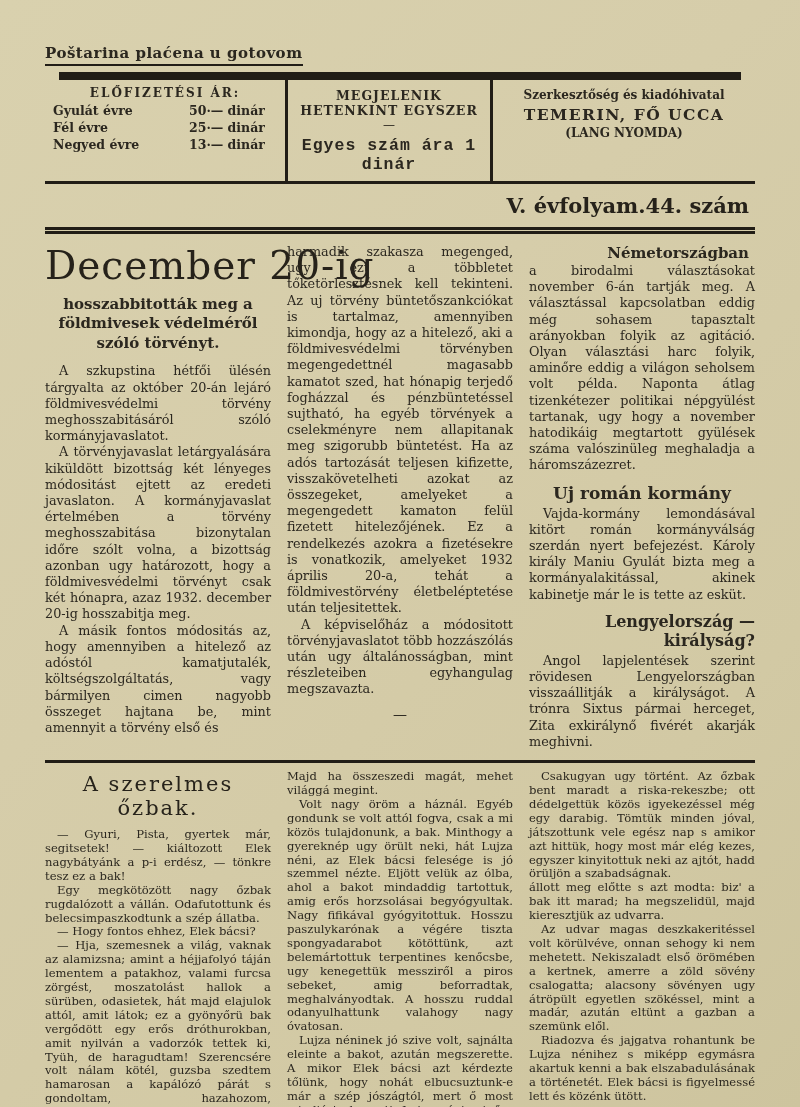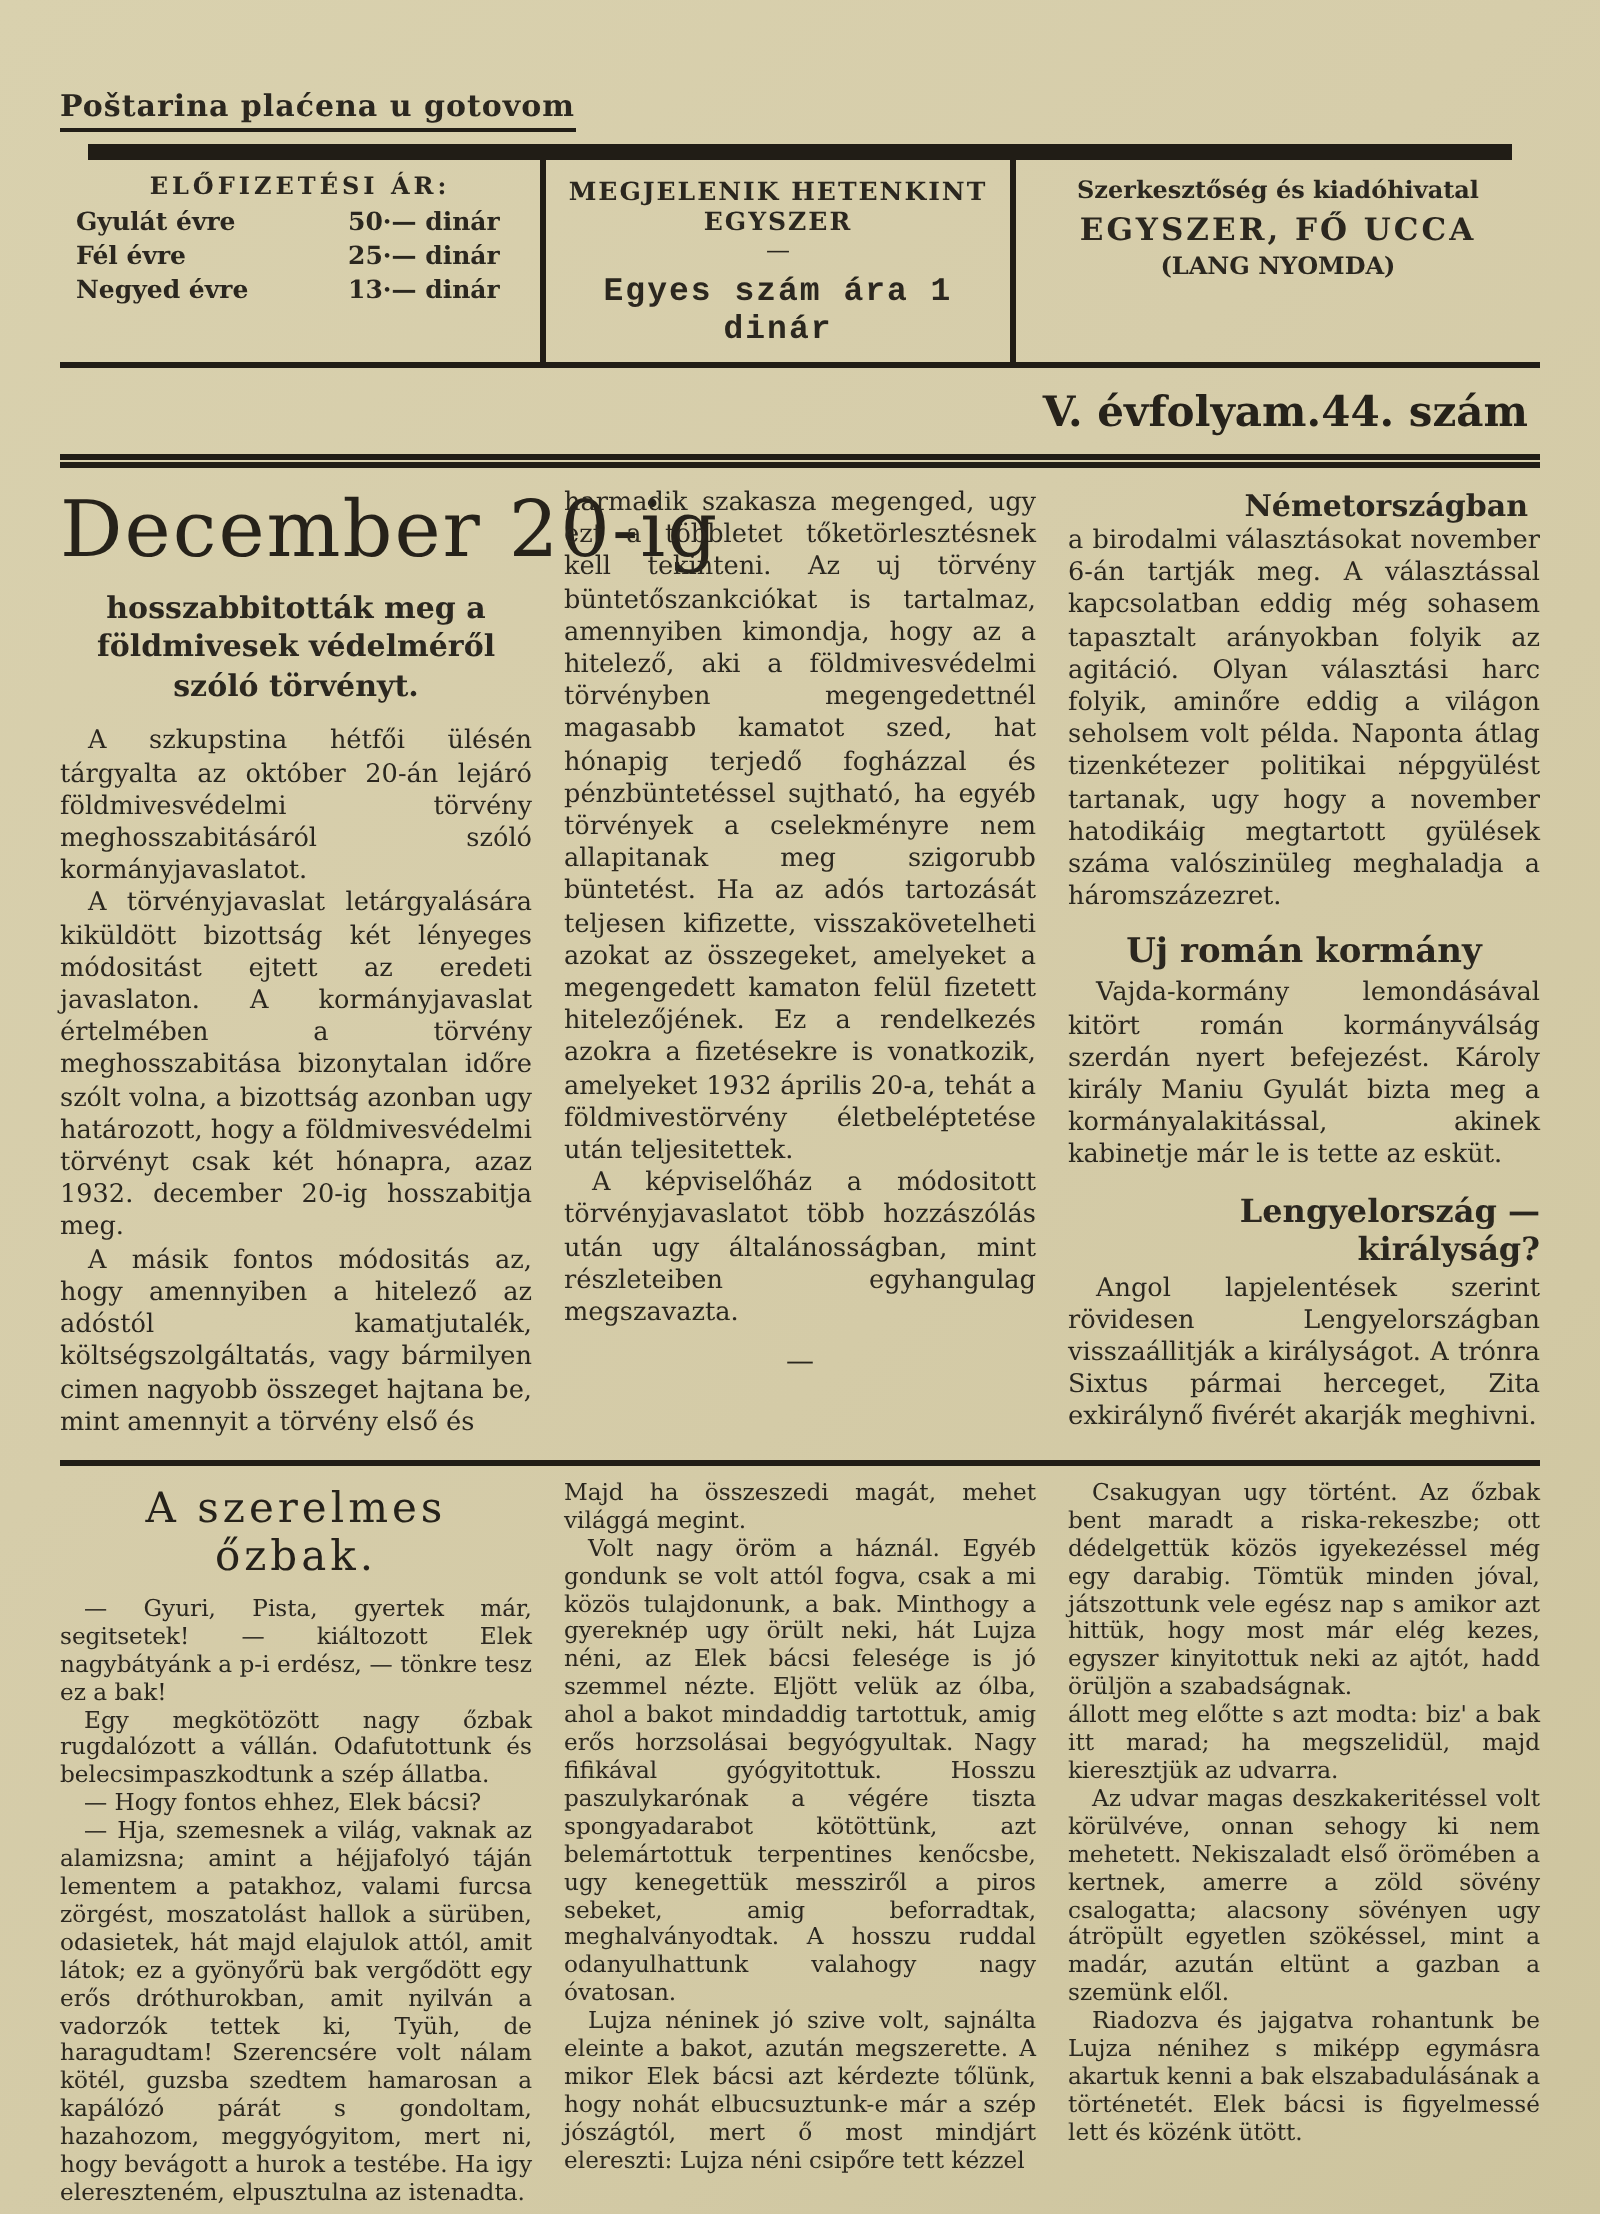--- a/index.html
+++ b/index.html
@@ -6,21 +6,21 @@
   body{
     width:800px;height:1107px;
     font-family:"DejaVu Serif","Liberation Serif",serif;
     background:#cfc7a4;
     color:#2b271f;
   }
   .page{
     position:relative;
     width:800px;height:1107px;
     box-sizing:border-box;
-    padding:0 30px;
+    padding:0 45px;
     overflow:hidden;
     background:linear-gradient(135deg,#d9d1ae 0%,#d6cdaa 40%,#d2c9a4 75%,#cdc49e 100%);
   }
   
   .postage{
     display:inline-block;
     margin-top:44px;
     font-size:15px;font-weight:bold;
     letter-spacing:.5px;
     border-bottom:2px solid #221e17;
@@ -141,21 +141,21 @@
         <span class="prc">13·— dinár</span>
       </div>
     </div>
     <div class="info-cell cell-pub">
       <div class="pub-line1">MEGJELENIK HETENKINT EGYSZER</div>
       <div class="pub-sep">—</div>
       <div class="pub-line2">Egyes szám ára 1 dinár</div>
     </div>
     <div class="info-cell cell-off">
       <div class="off-line1">Szerkesztőség és kiadóhivatal</div>
-      <div class="off-line2">EGYSZER, FŐ UCCA</div>
+      <div class="off-line2">TEMERIN, FŐ UCCA</div>
       <div class="off-line3">(LANG NYOMDA)</div>
     </div>
   </div>
 
   
   <div class="dateline">
     <span>V. évfolyam.</span>
     <span>44. szám</span>
   </div>
   <div class="heavy-rule"></div>

